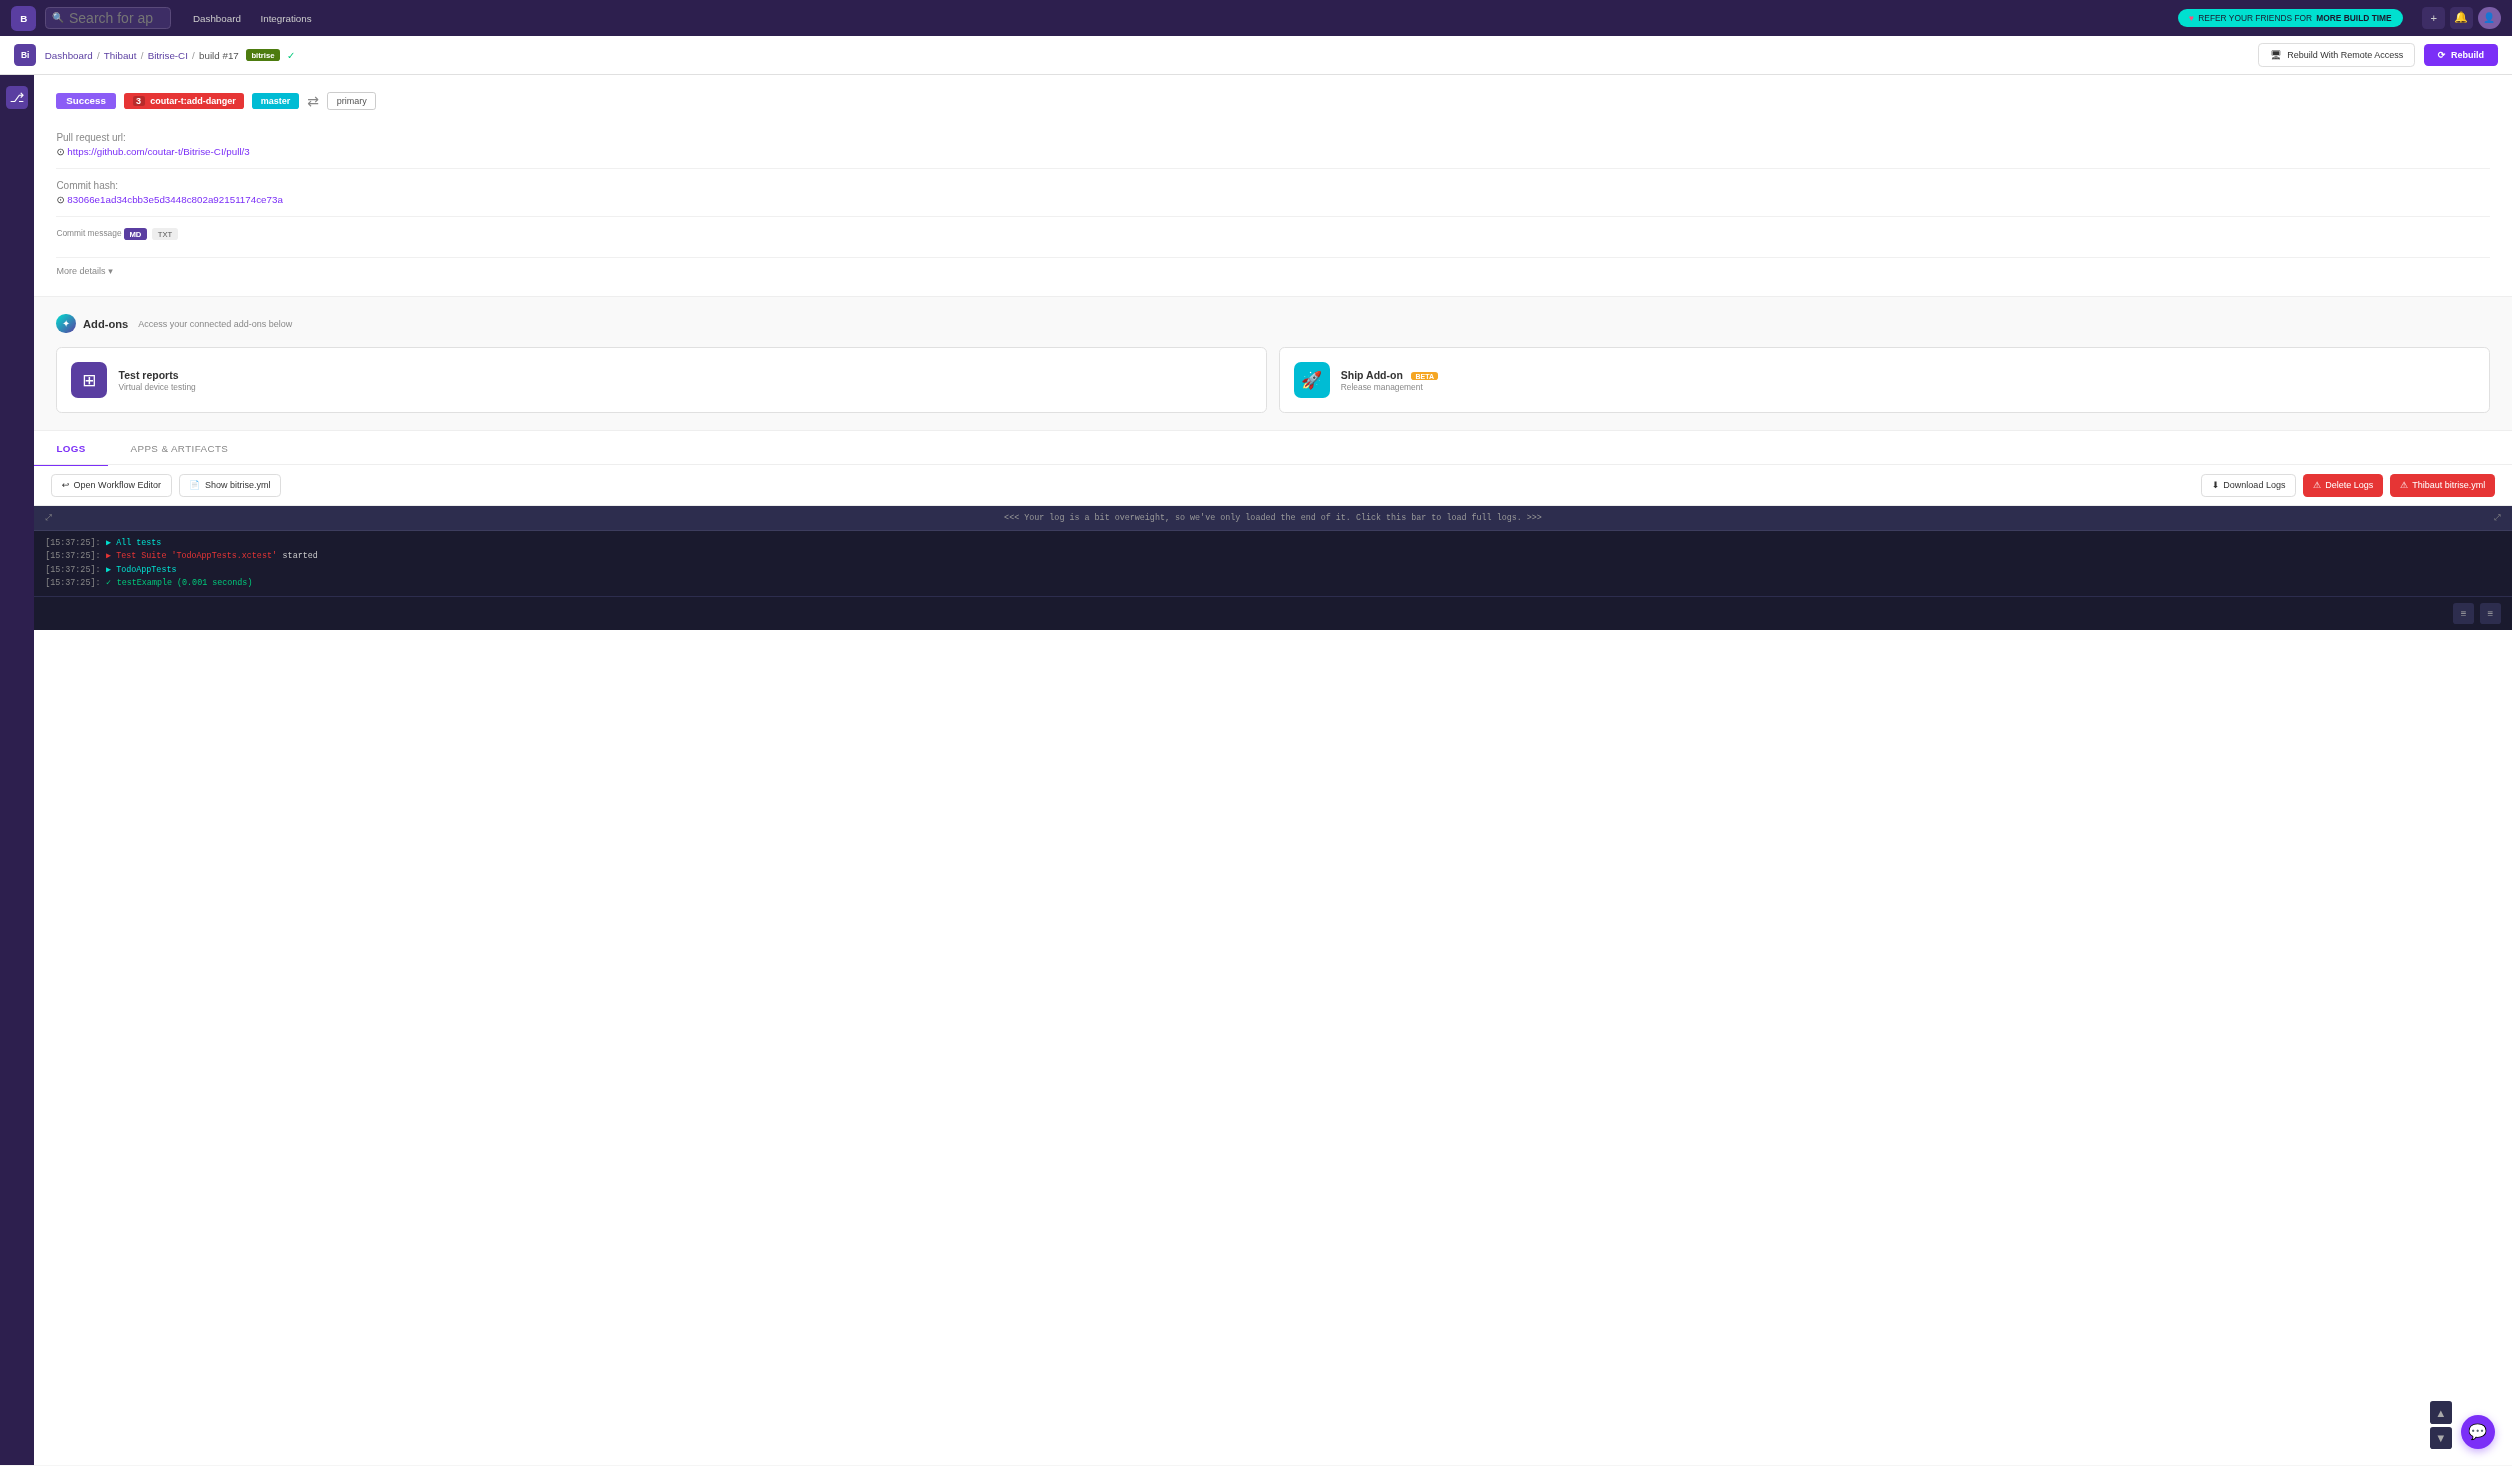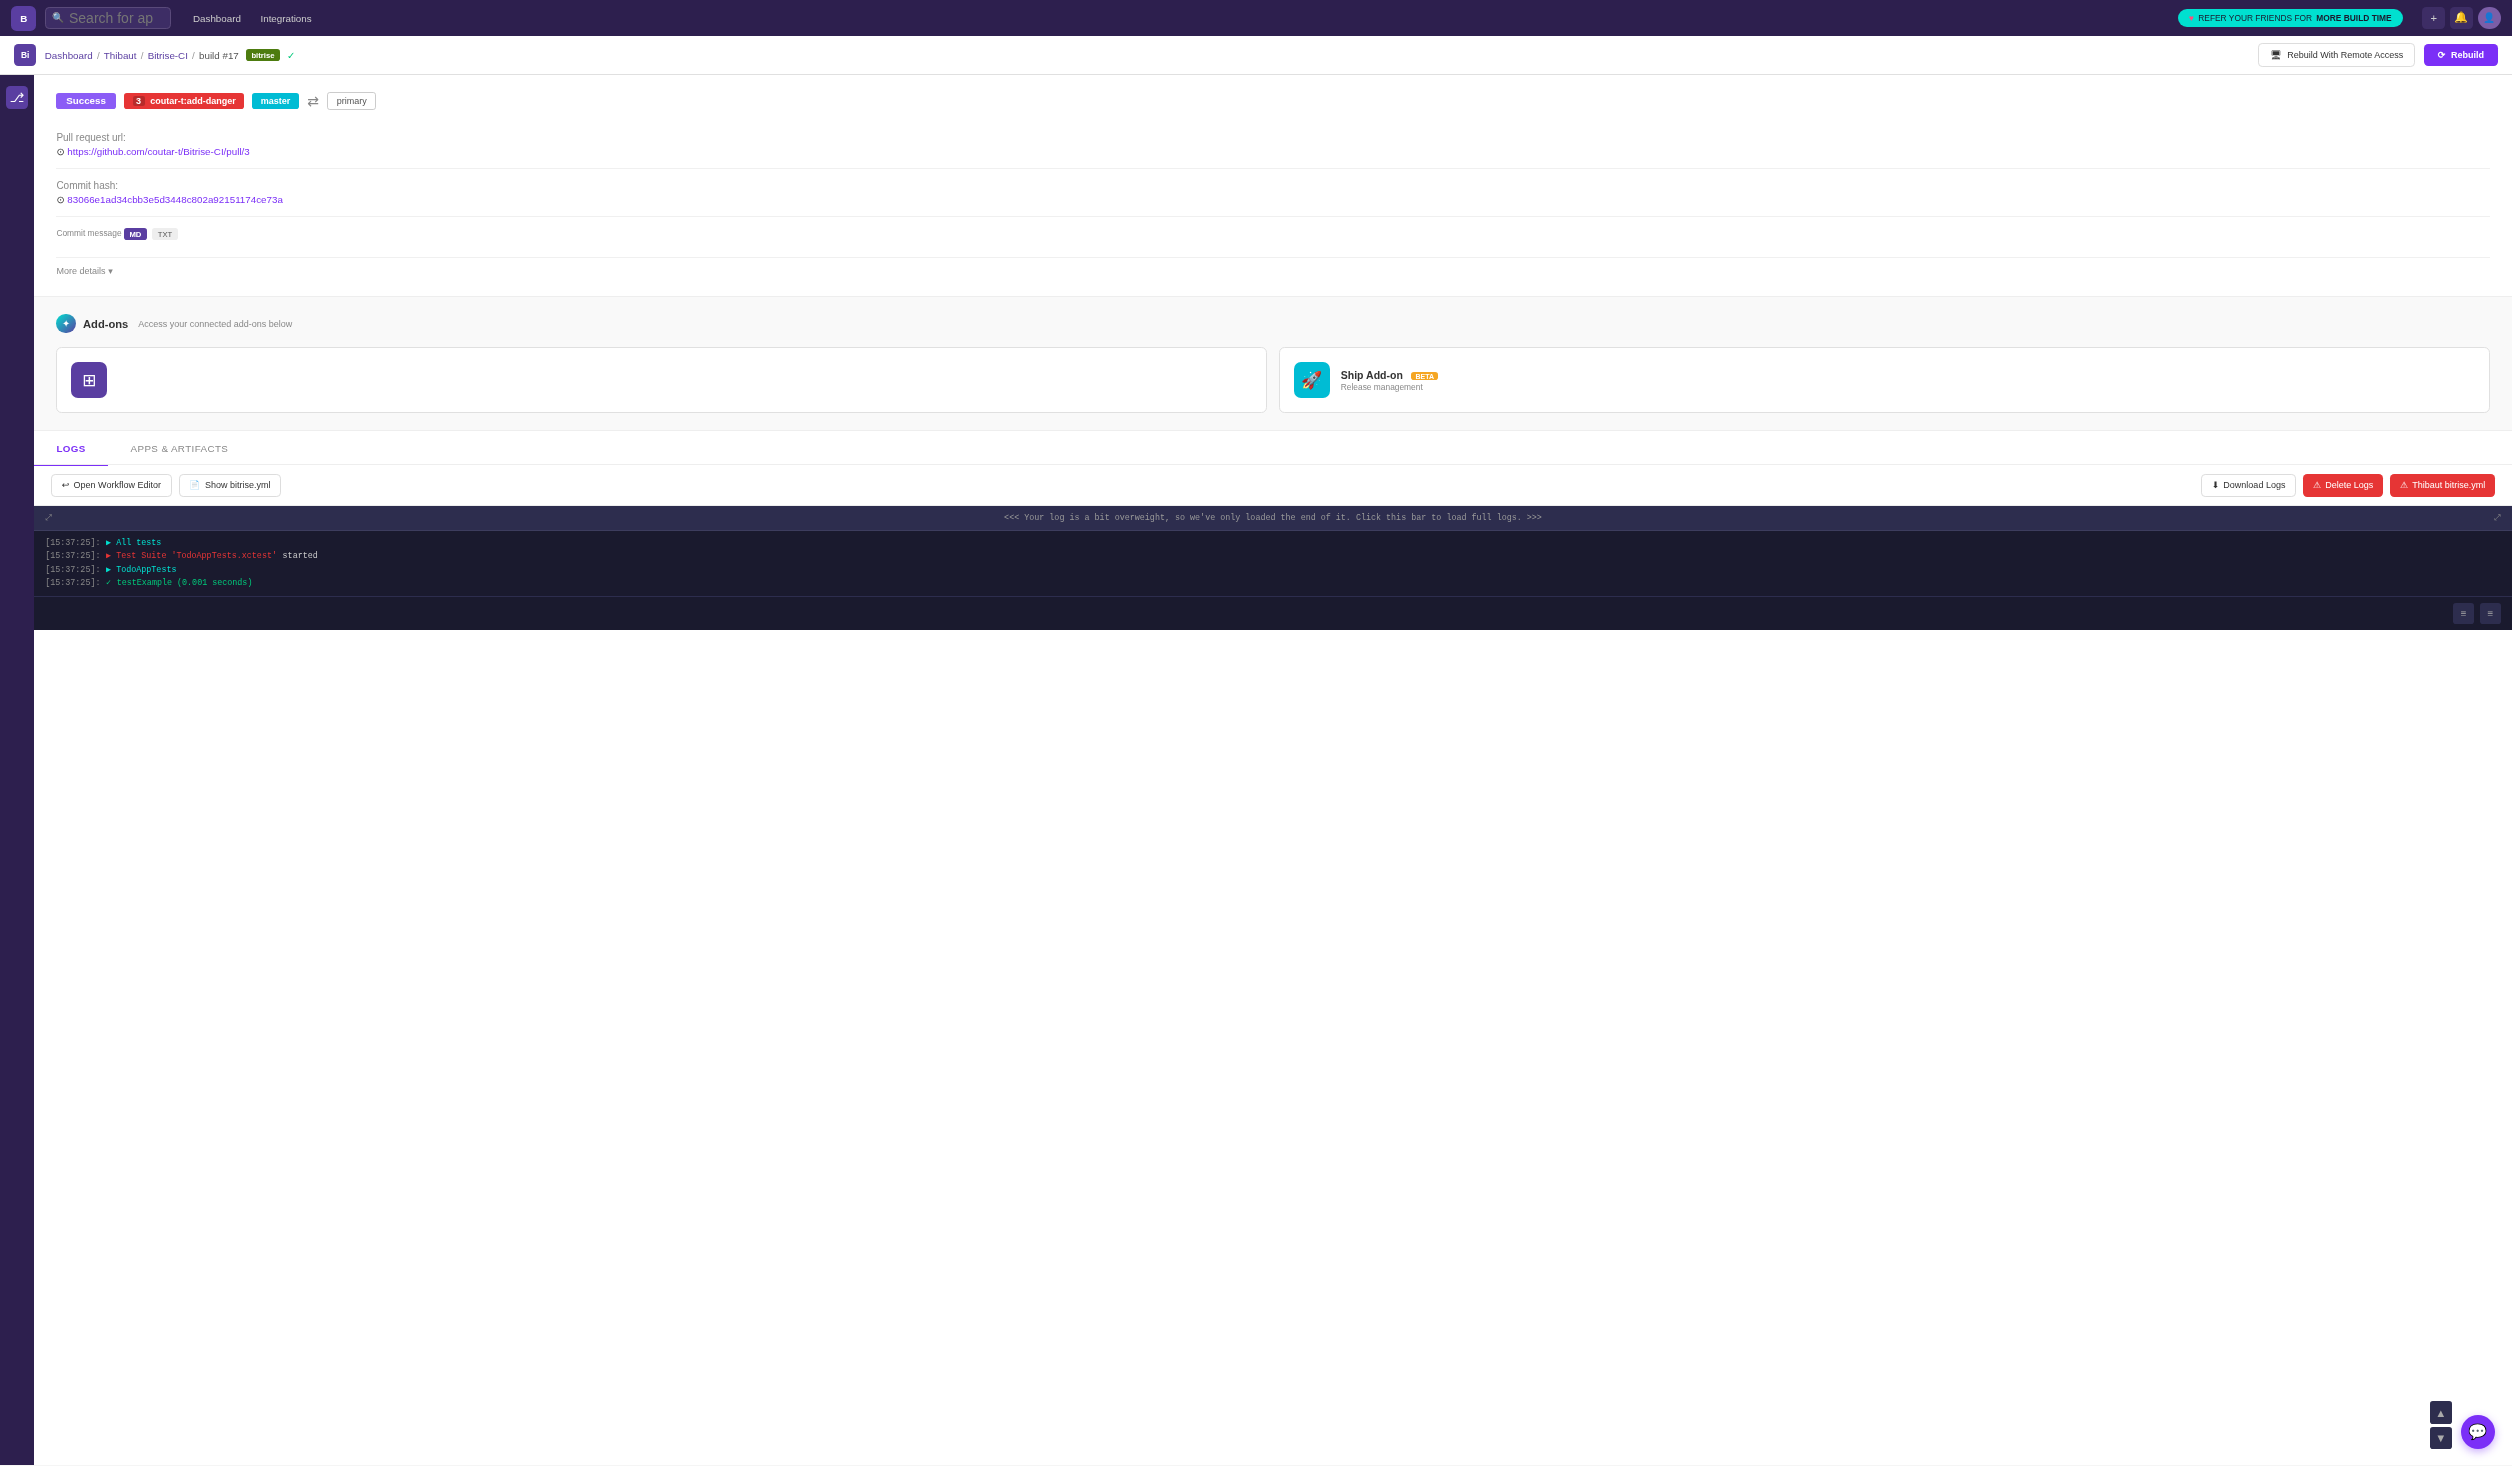--- a/index.html
+++ b/index.html
@@ -431,20 +431,24 @@
         <div class="addons-icon">
           <span>✦</span>
         </div>
         <span class="addons-title">Add-ons</span>
         <span class="addons-subtitle">Access your connected add-ons below</span>
       </div>
 
       <div class="addons-grid">
         <div class="addon-card">
           <div class="addon-icon test">⊞</div>
+          <div class="addon-info">
+            <div class="addon-name">Test reports</div>
+            <div class="addon-desc">Virtual device testing</div>
+          </div>
         </div>
 
         <div class="addon-card">
           <div class="addon-icon ship">🚀</div>
           <div class="addon-info">
             <div class="addon-name">
               <span>Ship Add-on</span>
               <span class="beta-badge">BETA</span>
             </div>
             <div class="addon-desc">Release management</div>

